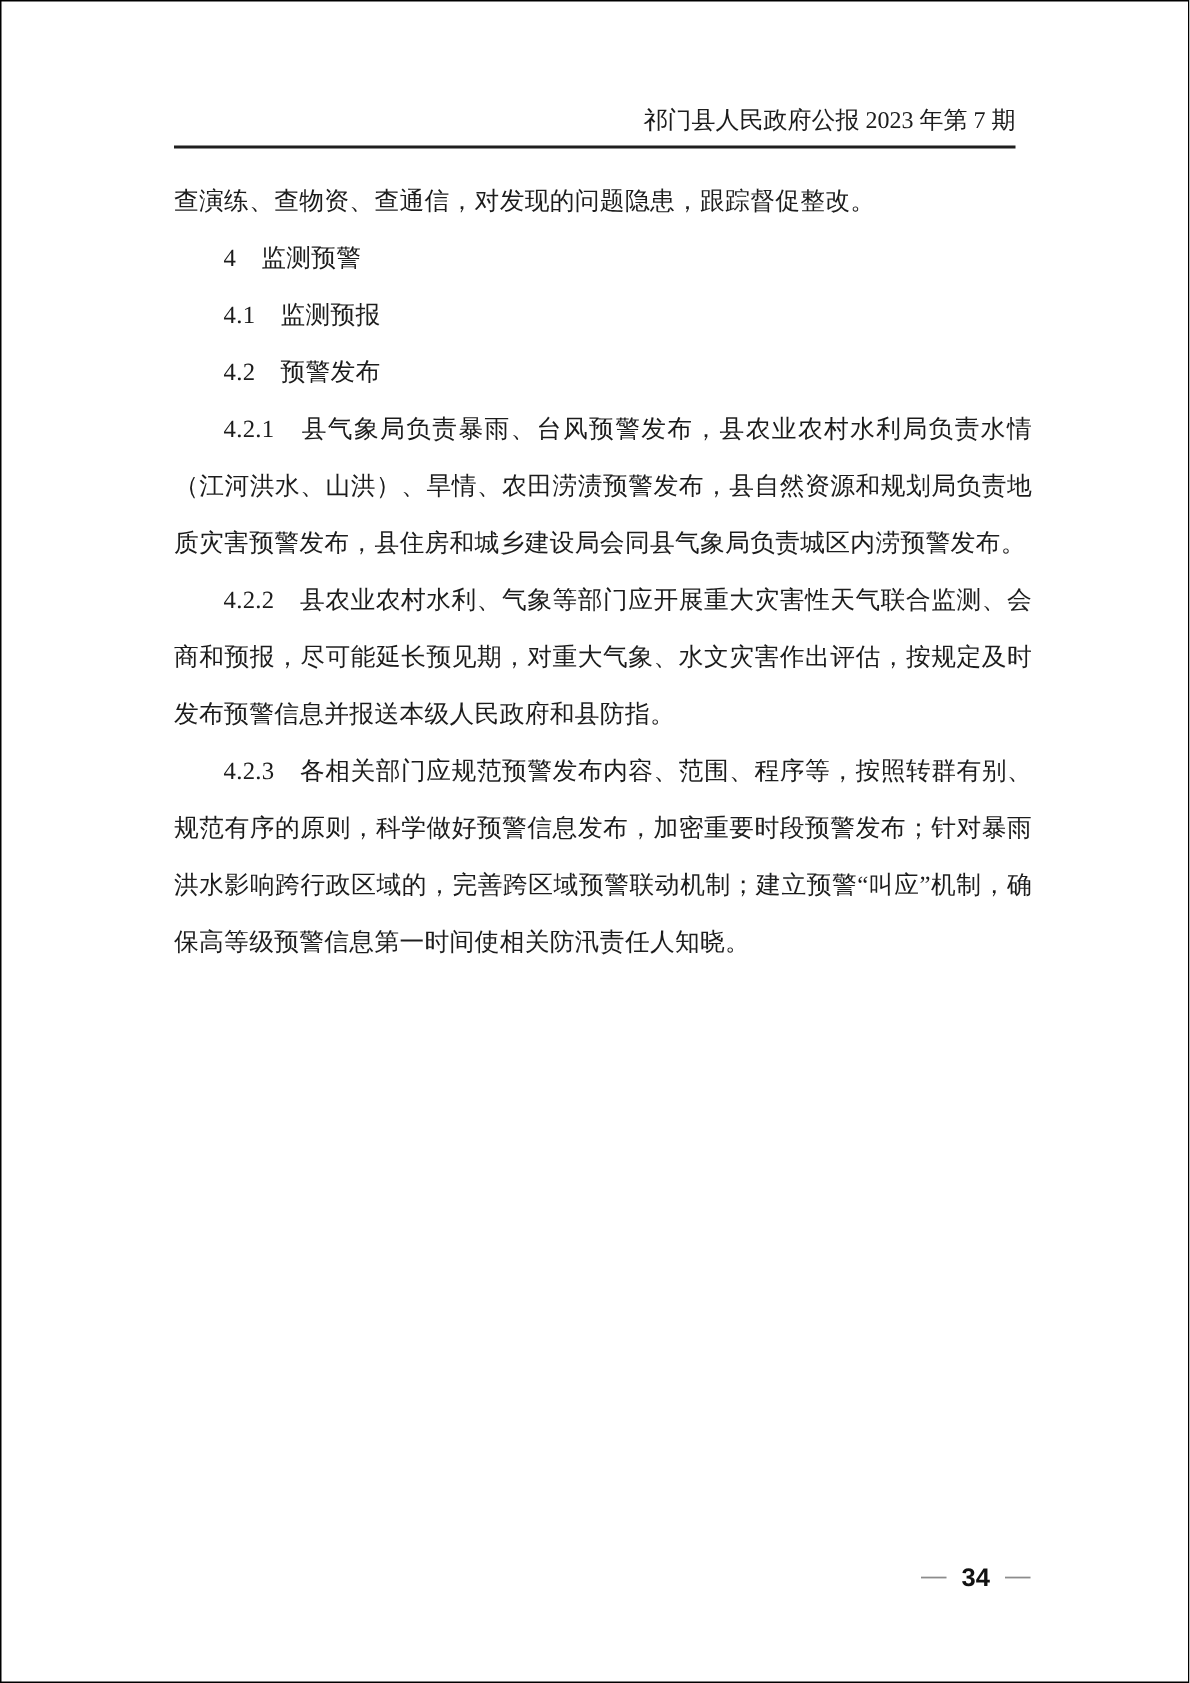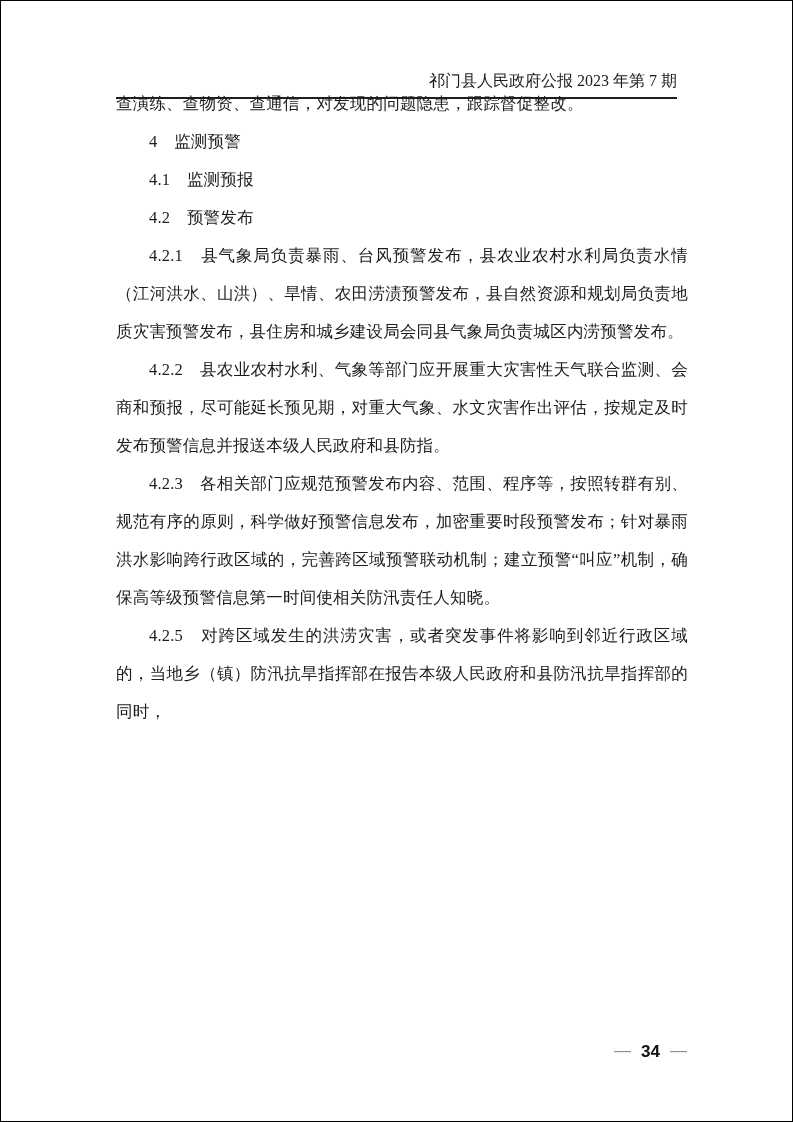--- a/index.html
+++ b/index.html
@@ -22,21 +22,21 @@
     text-align: right;
     font-size: 16px;
     line-height: 20px;
     padding-bottom: 6px;
     border-bottom: 2px solid #1f1f1f;
     white-space: nowrap;
   }
   .body-text {
     position: absolute;
     left: 115px;
-    top: 84px;
+    top: 114px;
     width: 572px;
     font-size: 16.5px;
     line-height: 38px;
     text-align: justify;
     letter-spacing: 0.2px;
   }
   .para { margin: 0; text-indent: 2em; }
   .para.flush { text-indent: 0; }
   .para.heading { text-indent: 2em; }
   .footer {
@@ -83,21 +83,20 @@
 
       <p class="para heading">4.2　预警发布</p>
 
       <p class="para indent">4.2.1　县气象局负责暴雨、台风预警发布，县农业农村水利局负责水情（江河洪水、山洪）、旱情、农田涝渍预警发布，县自然资源和规划局负责地质灾害预警发布，县住房和城乡建设局会同县气象局负责城区内涝预警发布。</p>
 
       <p class="para indent">4.2.2　县农业农村水利、气象等部门应开展重大灾害性天气联合监测、会商和预报，尽可能延长预见期，对重大气象、水文灾害作出评估，按规定及时发布预警信息并报送本级人民政府和县防指。</p>
 
       <p class="para indent">4.2.3　各相关部门应规范预警发布内容、范围、程序等，按照转群有别、规范有序的原则，科学做好预警信息发布，加密重要时段预警发布；针对暴雨洪水影响跨行政区域的，完善跨区域预警联动机制；建立预警“叫应”机制，确保高等级预警信息第一时间使相关防汛责任人知晓。</p>
 
 
-      <p class="para indent">4.2.5　对跨区域发生的洪涝灾害，或者突发事件将影响到邻近行政区域的，当地乡（镇）防汛抗旱指挥部在报告本级人民政府和县防汛抗旱指挥部的同时，</p>
 
   </div>
 
   <div class="footer">
     <span class="dash">—</span><span class="page-num">34</span><span class="dash">—</span>
   </div>
 
 </div>
 
 </body></html>

